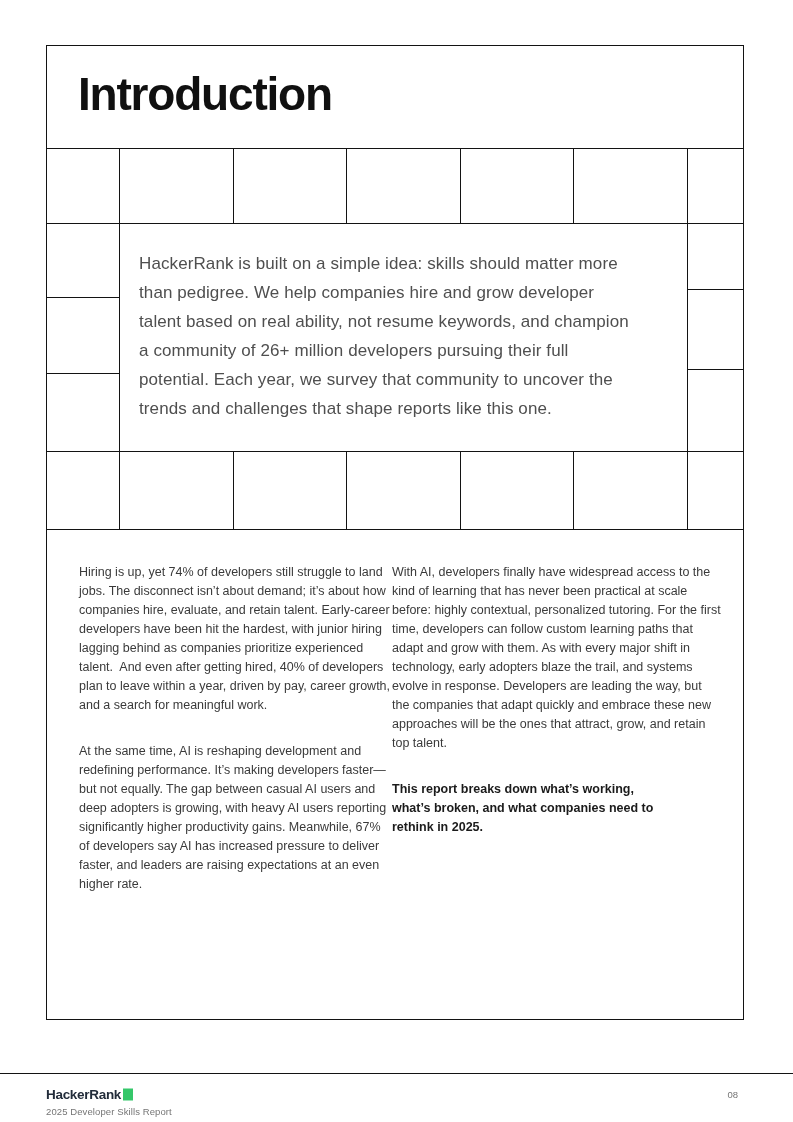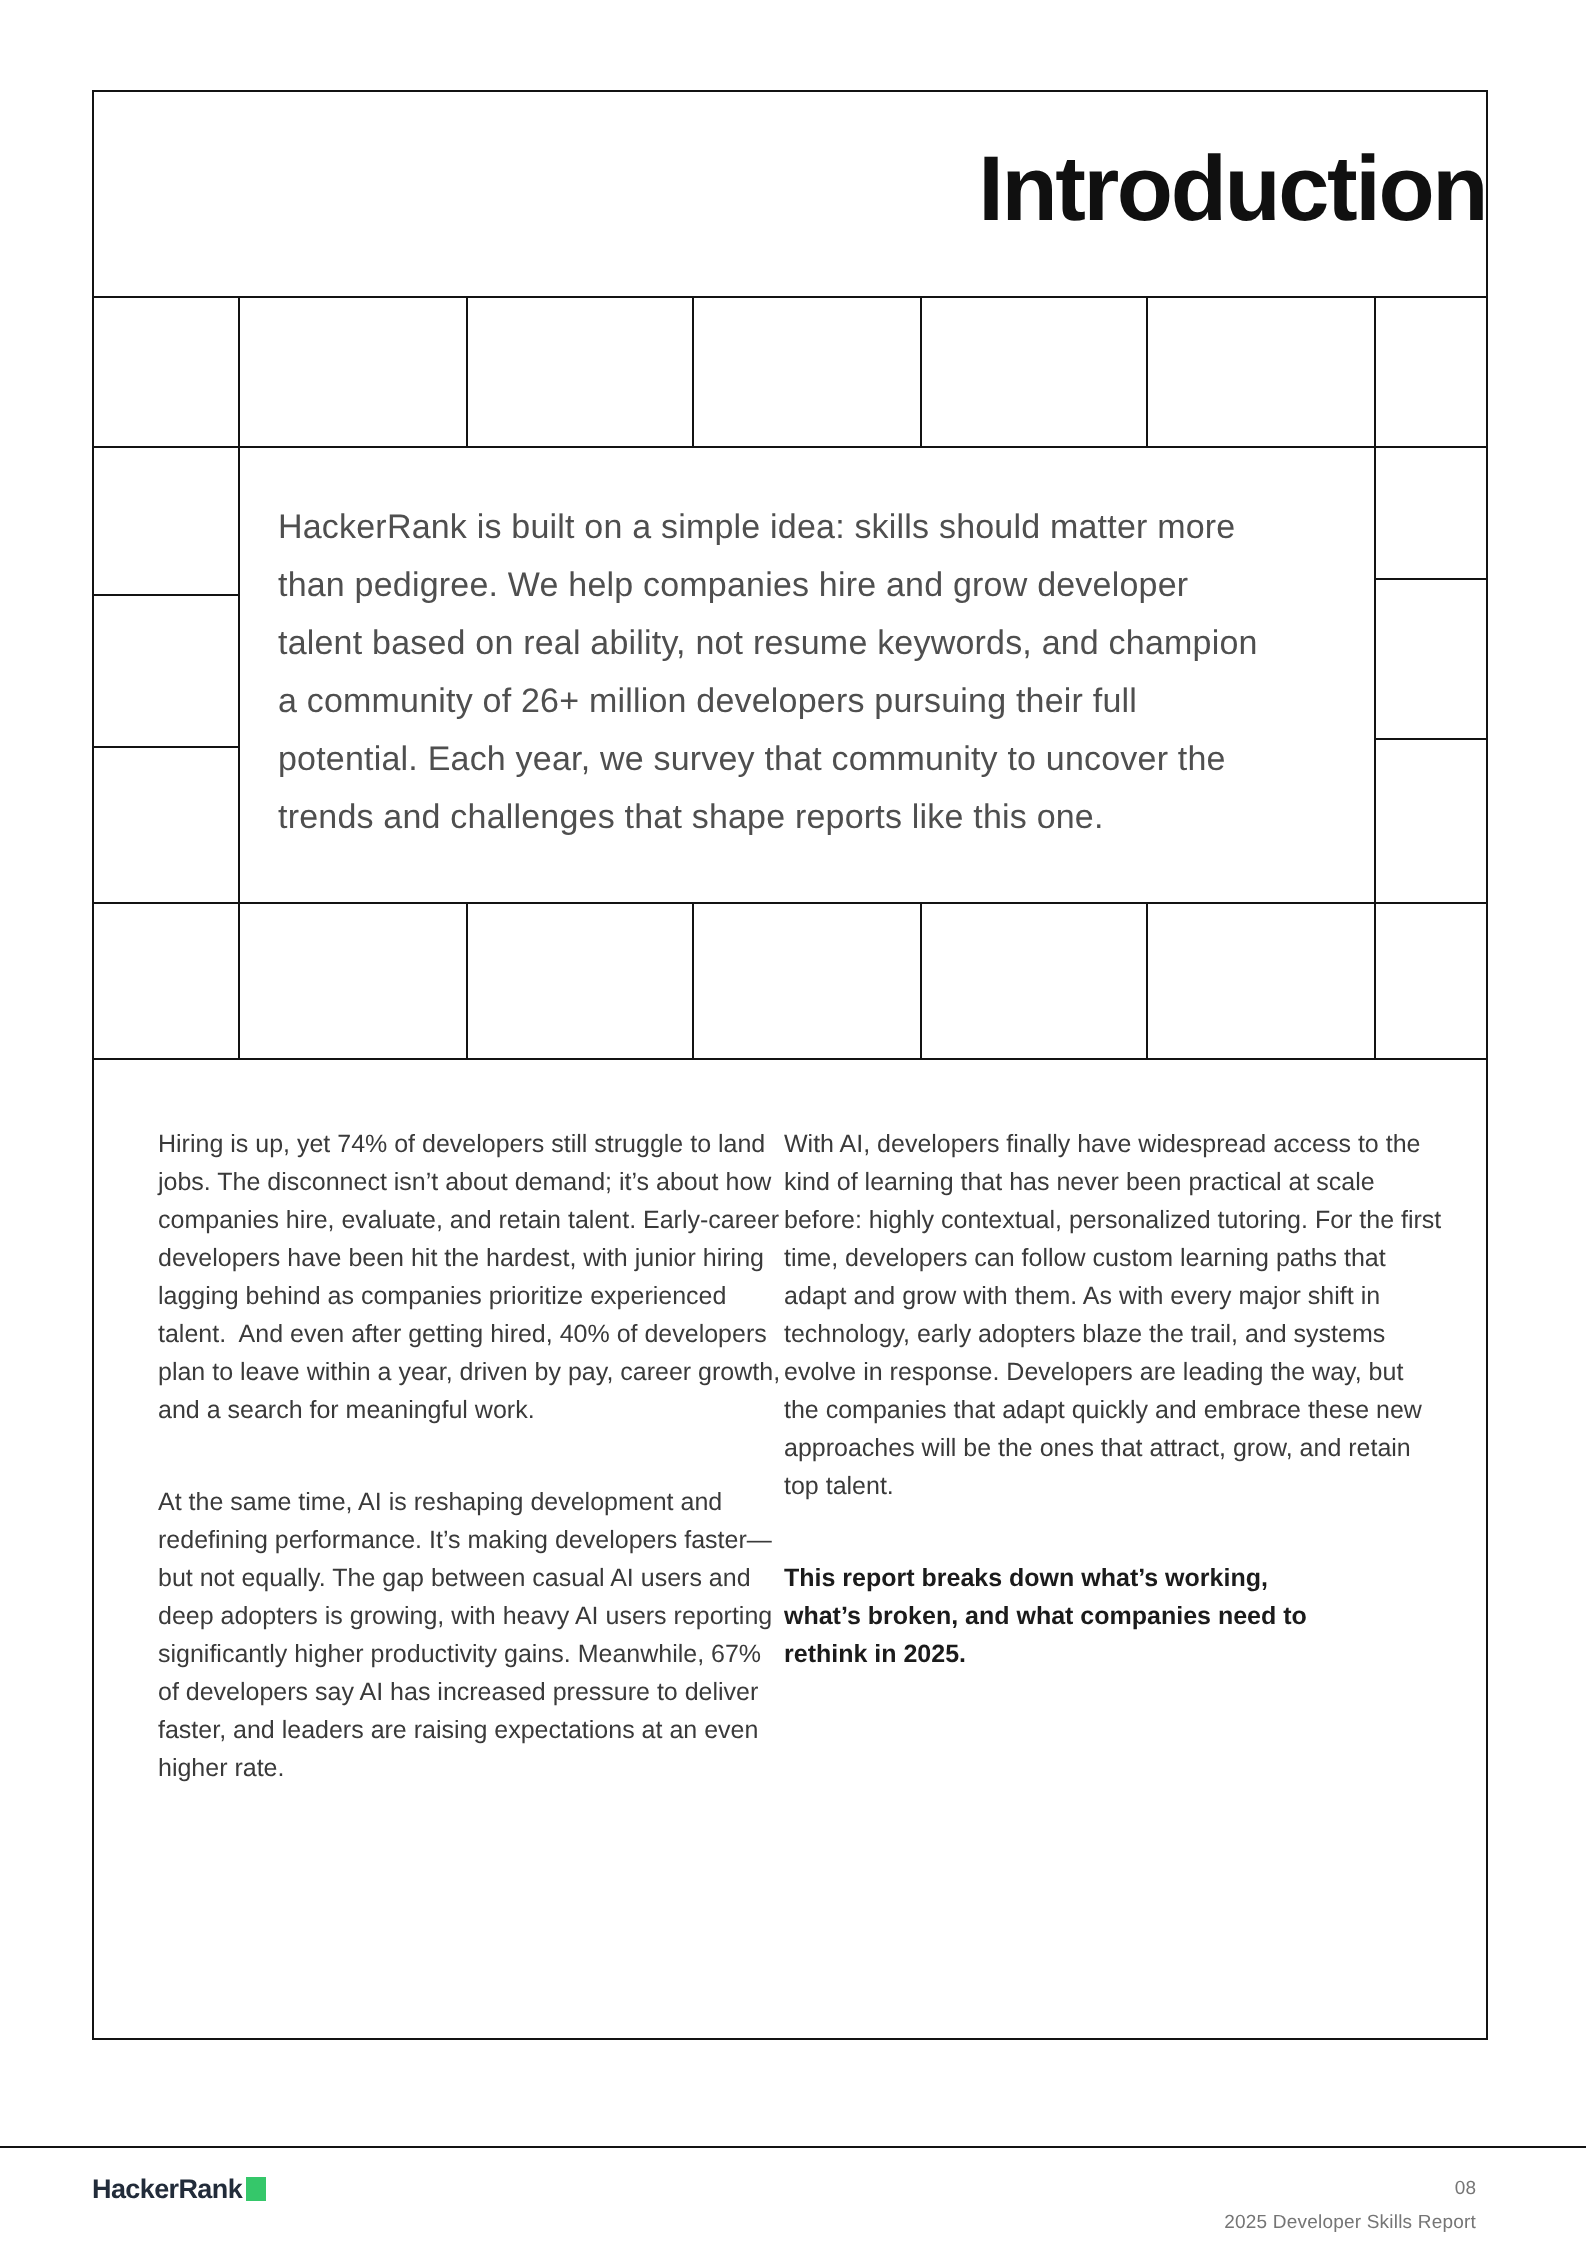--- a/index.html
+++ b/index.html
@@ -16,21 +16,21 @@
   }
 
   
   .title-block {
     position:absolute; left:0; right:0; top:0; height:103px;
     border-bottom:1.3px solid #131313; box-sizing:border-box;
   }
   .title {
     margin:0; padding:24px 0 0 31px;
     font-size:46px; line-height:1.05; font-weight:bold;
-    letter-spacing:-1.2px; color:#101010;text-align:right;
+    letter-spacing:-1.2px; color:#101010;
   }
 
   
   .grid-zone {
     position:absolute; left:0; right:0; top:103px; height:380px;
     border-bottom:1.3px solid #131313; box-sizing:content-box;
   }
   .gl { position:absolute; background:#131313; }
   .gl.h { height:1.3px; }
   .gl.v { width:1.3px; }
@@ -67,21 +67,21 @@
   }
   .logo { display:flex; align-items:center; color:#222c3a; z-index:2; }
   .logo-text {
     font-size:13.5px; font-weight:bold; letter-spacing:-0.3px;
   }
   .logo-square {
     display:inline-block; width:10px; height:12px; margin-left:2px;
     background:#35c76a; transform:translateY(0.5px);
   }
   .footer-title {
-    position:absolute; left:0; right:0; text-align:right;
+    position:absolute; left:0; right:0; text-align:left;
     font-size:9.5px; color:#757575; letter-spacing:0.1px;margin-top:35px;
   }
   .footer-page {
     margin-left:auto; font-size:9.5px; color:#757575; z-index:2;
   }
 </style>
 </head>
 <body>
 
 <div class="canvas">

